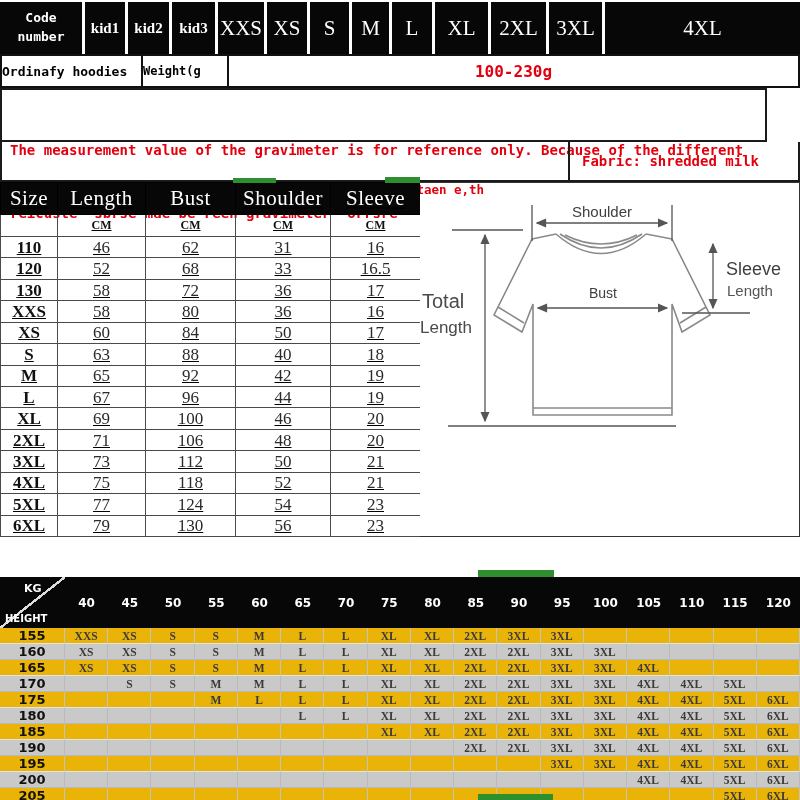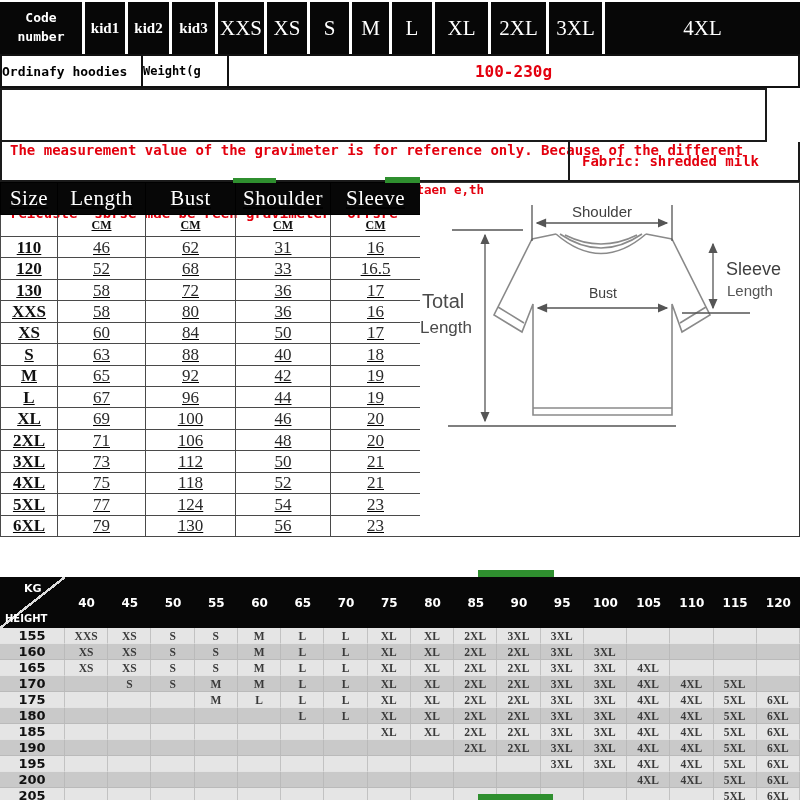--- a/index.html
+++ b/index.html
@@ -59,21 +59,21 @@
   .matrix-header { position:absolute; left:0; top:577px; width:800px; height:51px;
                    background:var(--header_black,#070707); display:flex; color:#fff; }
   .corner { width:65px; flex:0 0 65px; position:relative;
             background:linear-gradient(to bottom right, transparent 48.5%, #ddd 48.5%, #ddd 51.5%, transparent 51.5%); }
   .corner .kg  { position:absolute; top:5px; left:24px; font:bold 11px "DejaVu Sans", sans-serif; }
   .corner .hgt { position:absolute; bottom:4px; left:5px; font:bold 10px "DejaVu Sans", sans-serif; }
   .wcell { flex:1; display:flex; align-items:center; justify-content:center;
            font:bold 12px "DejaVu Sans", sans-serif; }
   .matrix-body { position:absolute; left:0; top:628px; width:800px; height:172px;
                  display:flex; flex-direction:column; }
-  .mrow { flex:1; display:flex; background:#e5e5e5; }
+  .mrow { flex:1; display:flex; background:#eab308; }
   .mrow:nth-child(even) { background:var(--row_gray,#c9c9c9); }
   .mlabel { width:65px; flex:0 0 65px; font:bold 13px "DejaVu Sans", sans-serif; color:#111;
             display:flex; align-items:center; justify-content:center;
             border-right:1px solid #c2c2c2; border-bottom:1px solid #e3e3e3; }
   .mcell { flex:1; display:flex; align-items:center; justify-content:center;
            font:bold 11.5px "Liberation Serif", serif; color:#3a3a3a;
            border-right:1px solid #c2c2c2; border-bottom:1px solid #e3e3e3; }
   .mrow:nth-child(even) .mcell, .mrow:nth-child(even) .mlabel { border-color:rgba(0,0,0,0.07); }
 
   .gmark { position:absolute; background:var(--green_mark,#2f8f2f); }

